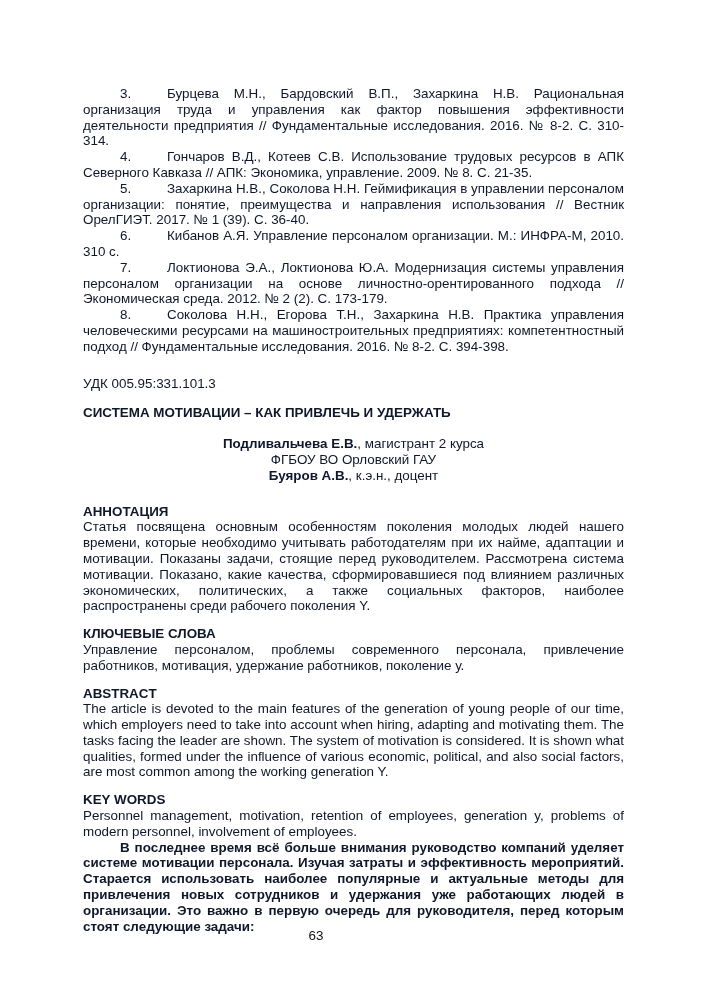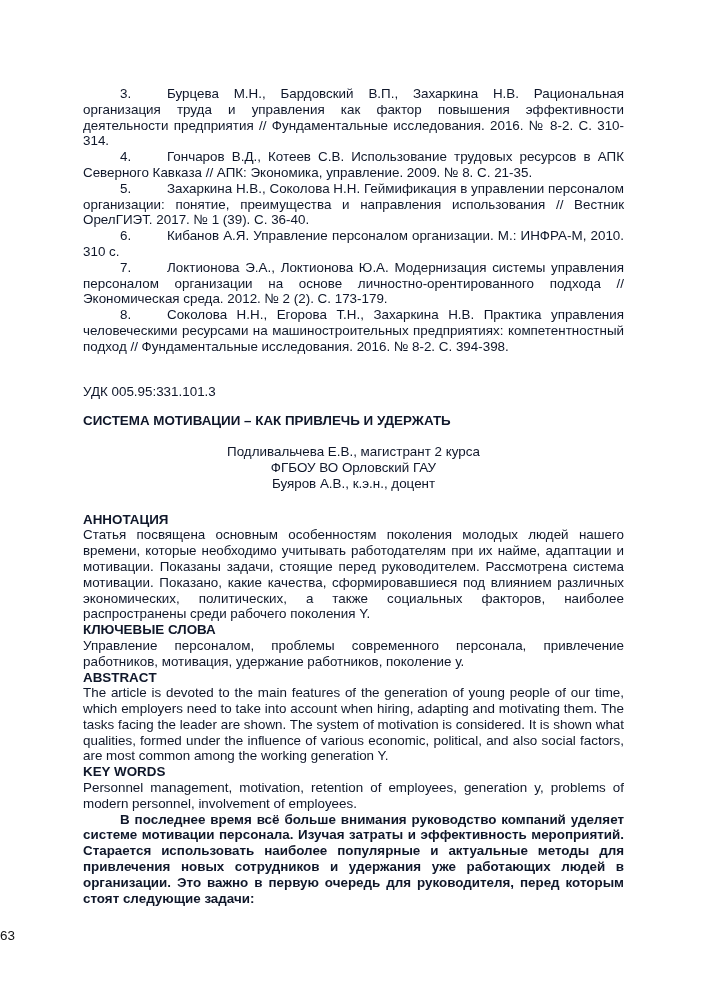--- a/index.html
+++ b/index.html
@@ -5,29 +5,29 @@
   html, body { margin: 0; padding: 0; background: #ffffff; }
   body { width: 709px; height: 1003px; position: relative; overflow: hidden; }
   .page {
     position: absolute; left: 83px; top: 86px; width: 541px;
     font-family: "Liberation Sans", sans-serif;
     font-size: 13.4px; line-height: 15.8px; color: #0f172a;
   }
   p { margin: 0; text-align: justify; }
   .ref { text-indent: 37px; }
   .ref .num { display: inline-block; width: 47px; text-indent: 0; }
-  .udk { margin-top: 29px; }
+  .udk { margin-top: 21px; }
   .title { font-weight: bold; margin-top: 14px; }
   .authors { text-align: center; margin-top: 15px; }
   .authors p { text-align: center; }
-  .b { font-weight: normal; }
-  .sec-head { font-weight: bold; margin-top: 0; }
+  .b { font-weight: bold; }
+  .sec-head { font-weight: bold; margin-top: 12px; }
   .sec-first { margin-top: 20px; }
   .para { text-indent: 37px; margin-top: 0; font-weight: bold; }
-  .pagenum { position: absolute; left: 0; width: 632px; top: 928px; 
+  .pagenum { position: absolute; left: 0; width: 632px; top: 928px; text-align: center;
     font-family: "Liberation Sans", sans-serif; font-size: 13.4px; color: #111; }
 </style>
 </head>
 <body>
 
 <div class="page">
 
   <div>
     <p class="ref"><span class="num">3.</span><span>Бурцева М.Н., Бардовский В.П., Захаркина Н.В. Рациональная организация труда и управления как фактор повышения эффективности деятельности предприятия // Фундаментальные исследования. 2016. № 8-2. С. 310-314.</span></p>
     <p class="ref"><span class="num">4.</span><span>Гончаров В.Д., Котеев С.В. Использование трудовых ресурсов в АПК Северного Кавказа // АПК: Экономика, управление. 2009. № 8. С. 21-35.</span></p>

